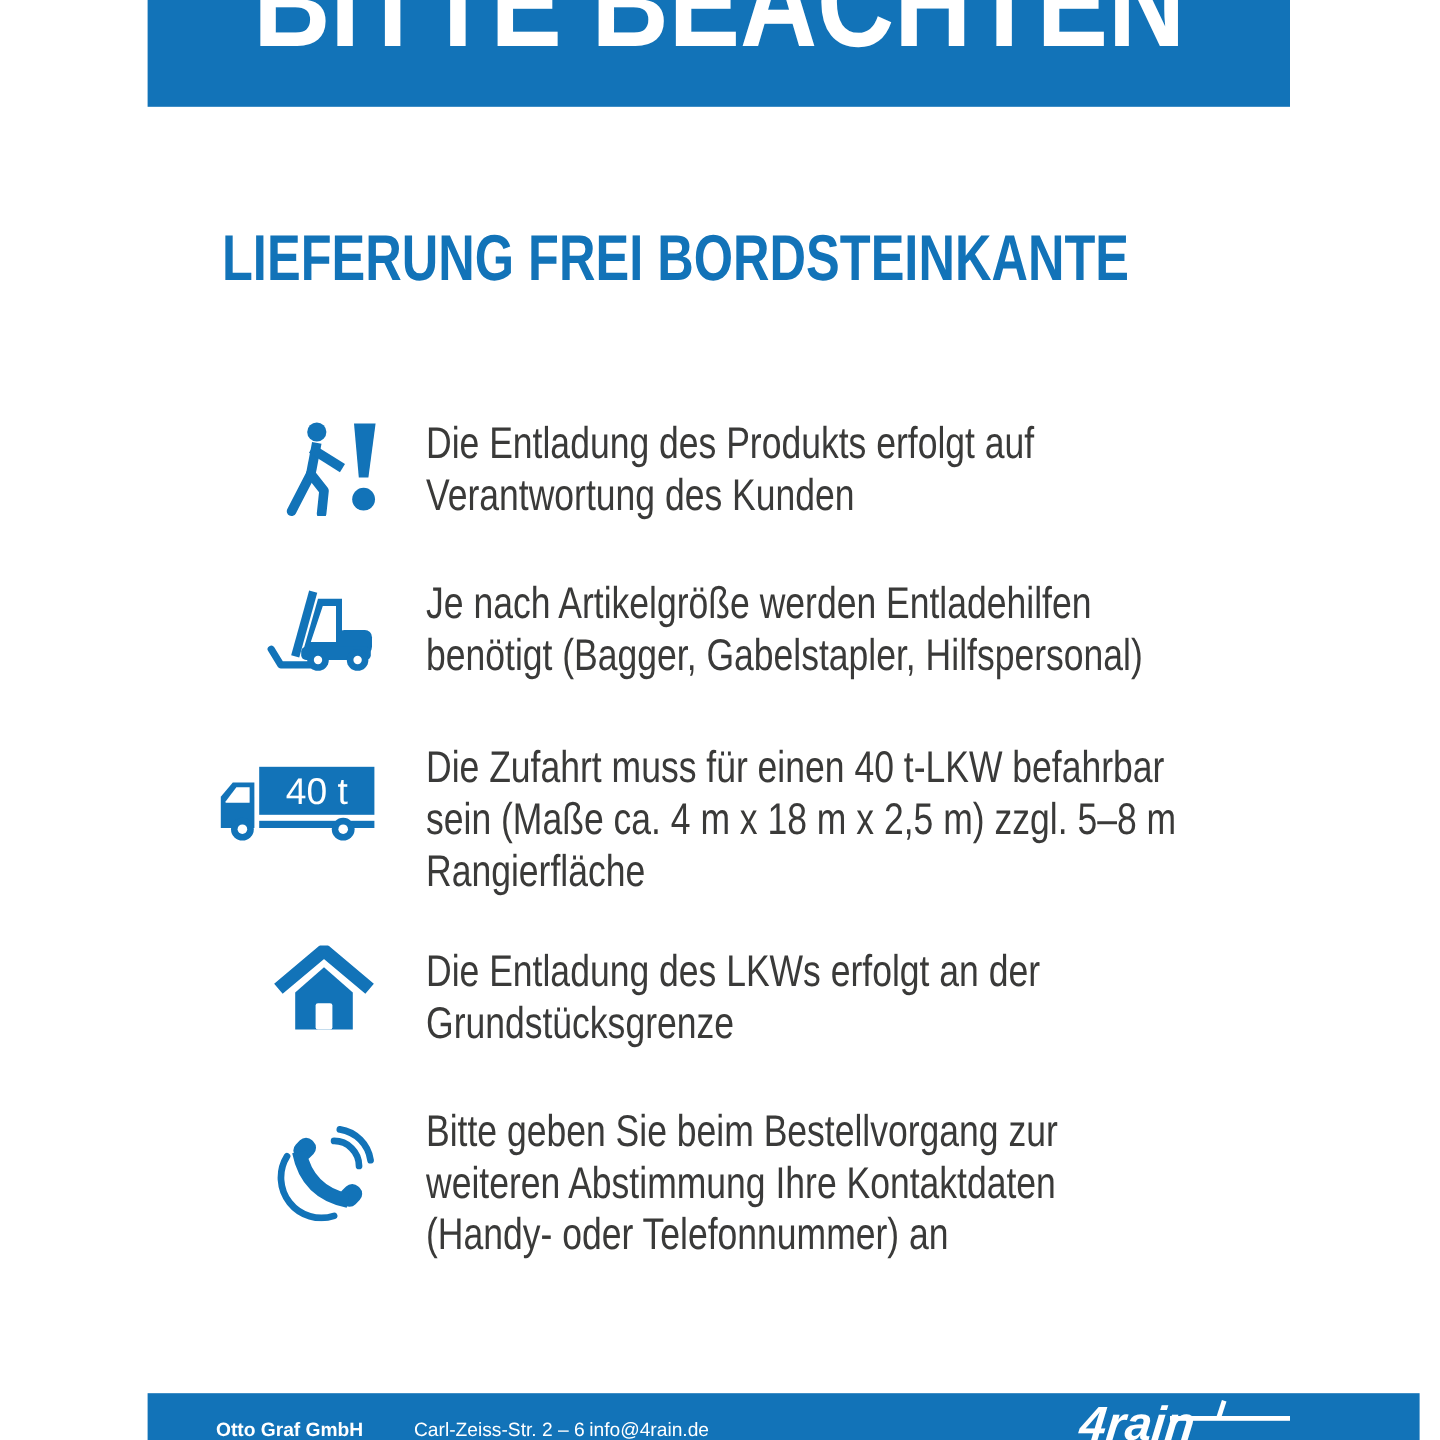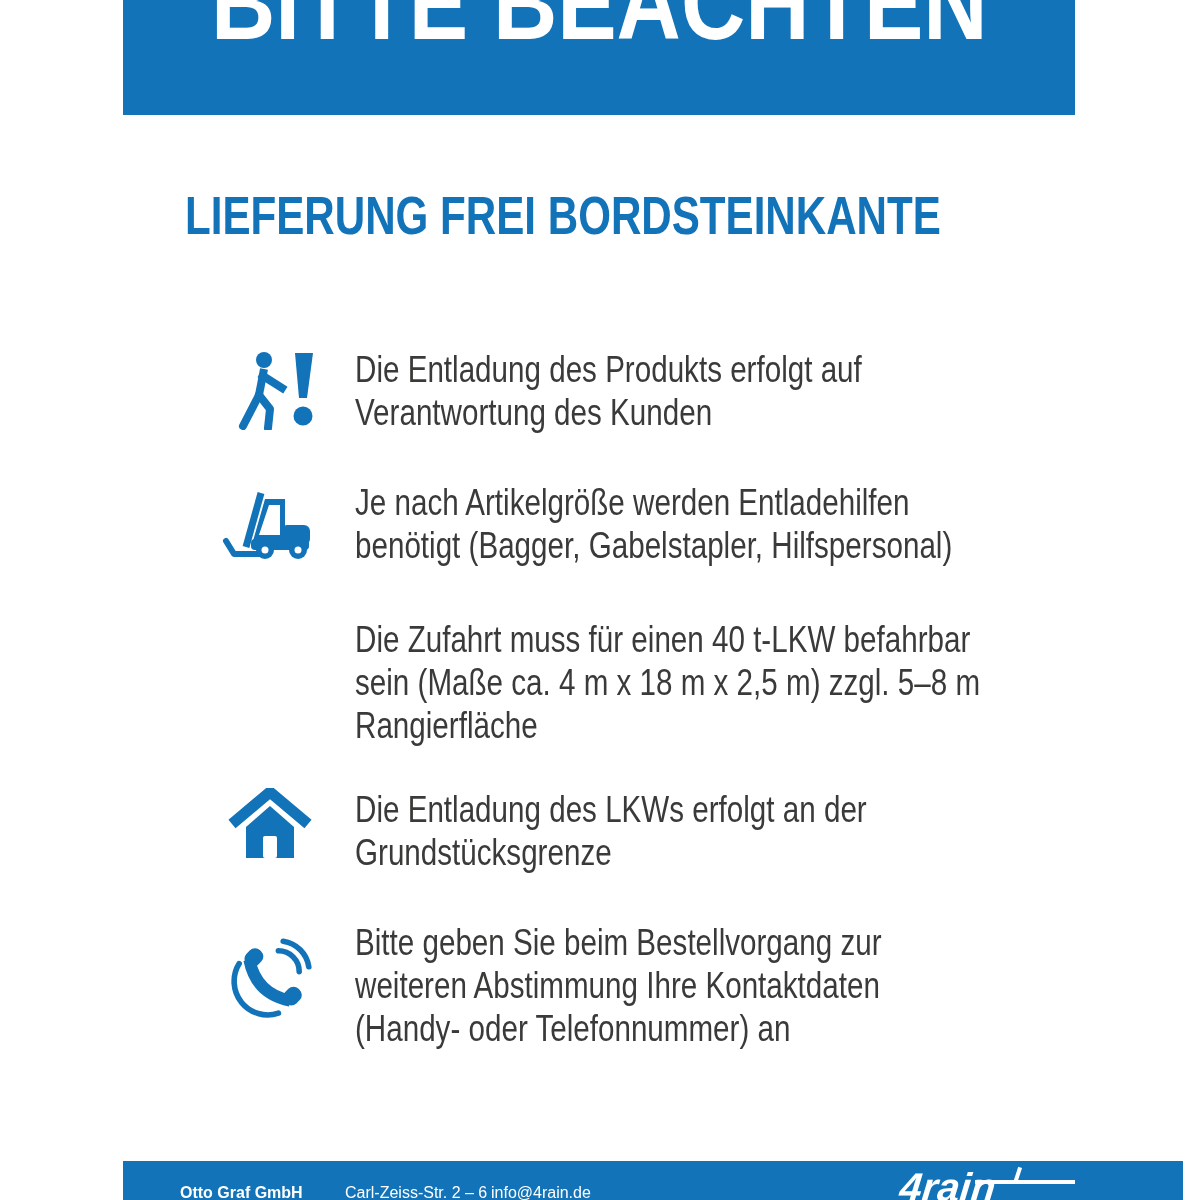--- a/index.html
+++ b/index.html
@@ -1,19 +1,19 @@
 <!DOCTYPE html>
 <html><head>
 <meta charset="utf-8">
 <style>
   html,body{margin:0;padding:0;background:#fff;}
   .page{position:relative;width:1200px;height:1200px;background:#ffffff;overflow:hidden;
         font-family:"Liberation Sans",sans-serif;}
   
-  .banner{position:absolute;left:123px;top:0;width:952px;height:115px;background:#1273b8;overflow:hidden;}
+  .banner{position:absolute;left:123px;top:0;width:952px;height:89px;background:#1273b8;overflow:hidden;}
   .banner h1{position:absolute;top:-51px;left:0;width:100%;margin:0;text-align:center;
              font-size:106px;line-height:106px;font-weight:bold;color:#ffffff;white-space:nowrap;}
   .banner h1 span{display:inline-block;transform:scaleX(0.84);transform-origin:center;}
   
   .subhead{position:absolute;left:185px;top:188px;margin:0;color:#1273b8;font-weight:bold;
            font-size:54px;line-height:54px;white-space:nowrap;transform:scaleX(0.78);transform-origin:left;}
   
   .item-icon{position:absolute;}
   .item-text{position:absolute;left:355px;color:#3a3a39;font-size:37px;line-height:43px;
              white-space:pre-line;transform:scaleX(0.80);transform-origin:left;width:860px;}
@@ -64,20 +64,33 @@
       <rect x="30" y="48" width="58" height="11" rx="4" fill="#1273b8"></rect>
       <circle cx="44" cy="59" r="9" fill="#1273b8"></circle>
         <circle cx="44" cy="59" r="3.5" fill="#ffffff"></circle>
       <circle cx="77" cy="59" r="9" fill="#1273b8"></circle>
         <circle cx="77" cy="59" r="3.5" fill="#ffffff"></circle>
     </svg>
   </div>
   <div class="item-text" style="top:481px;">Je nach Artikelgröße werden Entladehilfen
 benötigt (Bagger, Gabelstapler, Hilfspersonal)</div>
 
+  <div class="item-icon" style="left:180px;top:638px;width:135px;height:64px;">
+    <svg width="135" height="64" viewBox="0 0 135 64">
+      <rect x="36" y="1" width="96" height="40" fill="#1273b8"></rect>
+      <text x="84" y="32" text-anchor="middle" font-size="31" fill="#ffffff" font-family="Liberation Sans, sans-serif">40 t</text>
+      <rect x="36" y="46" width="96" height="6" fill="#1273b8"></rect>
+      <path d="M4,52 L4,26 L14,14 L32,14 L32,52 Z" fill="#1273b8"></path>
+      <path d="M8,30 L17,18 L28,18 L28,31 L8,31 Z" fill="#ffffff"></path>
+      <circle cx="22" cy="53" r="9.5" fill="#1273b8"></circle>
+        <circle cx="22" cy="53" r="4" fill="#ffffff"></circle>
+      <circle cx="106" cy="53" r="9.5" fill="#1273b8"></circle>
+        <circle cx="106" cy="53" r="4" fill="#ffffff"></circle>
+    </svg>
+  </div>
   <div class="item-text" style="top:618px;">Die Zufahrt muss für einen 40 t-LKW befahrbar
 sein (Maße ca. 4 m x 18 m x 2,5 m) zzgl. 5–8 m
 Rangierfläche</div>
 
   <div class="item-icon" style="left:228px;top:788px;width:84px;height:74px;">
     <svg width="84" height="74" viewBox="0 0 84 74">
       <path class="st" d="M4,36 L42,4 L80,36" stroke-width="11" stroke-linejoin="miter"></path>
       <path d="M18,39 L42,18 L66,39 L66,70 L18,70 Z" fill="#1273b8"></path>
       <rect x="35" y="48" width="14" height="22" rx="2" fill="#ffffff"></rect>
     </svg>

